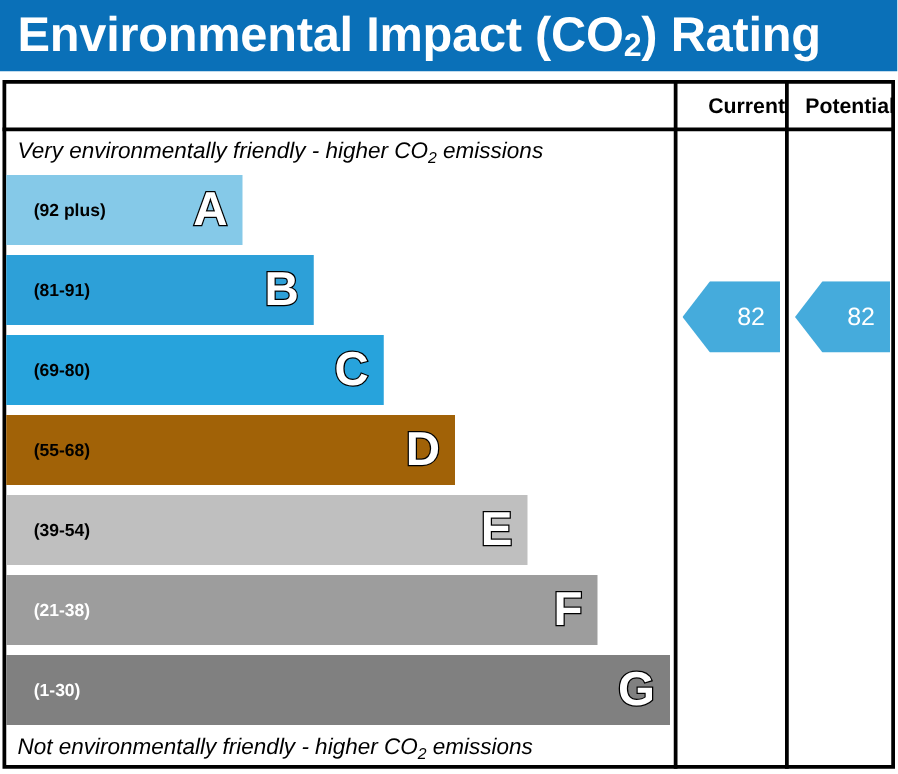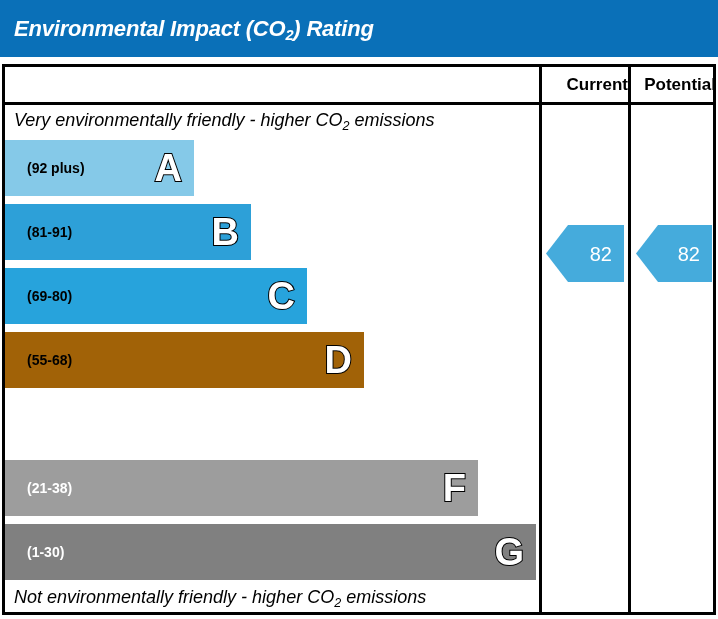--- a/index.html
+++ b/index.html
@@ -30,25 +30,24 @@
     height: 57px;
     background: #0A70B8;
     box-sizing: border-box;
   }
   .title-text {
     position: absolute;
     left: 14px;
     top: 50%;
     transform: translateY(-50%);
     color: #ffffff;
-    font-size: 22px;
+    font-size: 39px;
     font-weight: bold;
     letter-spacing: -0.2px;
     white-space: nowrap;
-    font-style: italic;
   }
   .title-text sub {
     font-size: 0.66em;
     vertical-align: baseline;
     position: relative;
     top: 4px;
   }
 
   
   .table-frame {
@@ -204,20 +203,24 @@
     <div class="band" style="width: 302px; top: 128px; background: rgb(39, 163, 220);">
       <span class="band-range" style="color: rgb(0, 0, 0);">(69-80)</span>
       <span class="band-letter">C</span>
     </div>
 
     <div class="band" style="width: 359px; top: 192px; background: #a16207;">
       <span class="band-range" style="color: rgb(0, 0, 0);">(55-68)</span>
       <span class="band-letter">D</span>
     </div>
 
+    <div class="band" style="width: 417px; top: 256px; background: rgb(191, 191, 191);">
+      <span class="band-range" style="color: rgb(0, 0, 0);">(39-54)</span>
+      <span class="band-letter">E</span>
+    </div>
 
     <div class="band" style="width: 473px; top: 320px; background: rgb(157, 157, 157);">
       <span class="band-range" style="color: rgb(255, 255, 255);">(21-38)</span>
       <span class="band-letter">F</span>
     </div>
 
     <div class="band" style="width: 531px; top: 384px; background: rgb(128, 128, 128);">
       <span class="band-range" style="color: rgb(255, 255, 255);">(1-30)</span>
       <span class="band-letter">G</span>
     </div>

